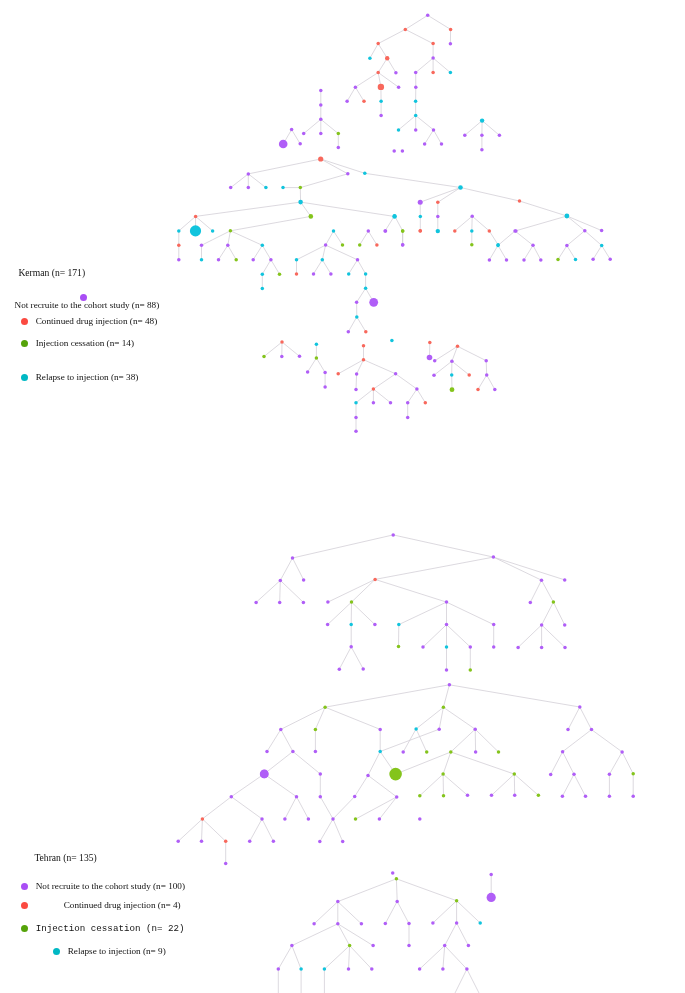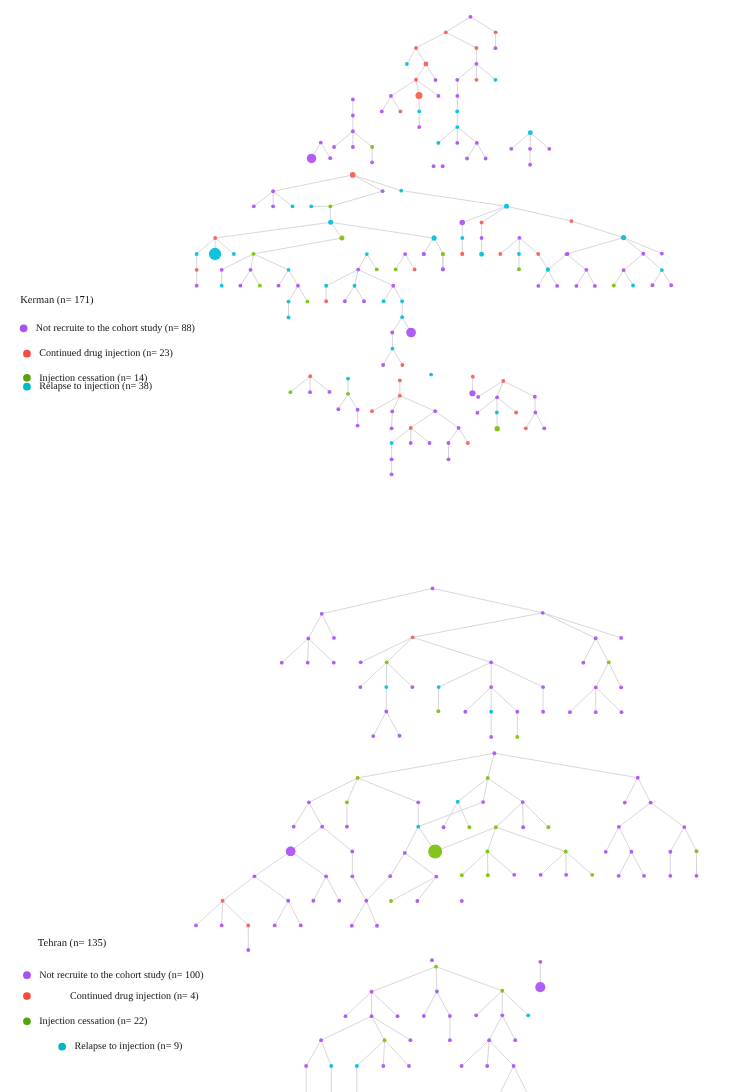--- a/index.html
+++ b/index.html
@@ -618,49 +618,49 @@
         <circle cx="301.1" cy="993" r="0" fill="#b05ef7"></circle>
         <circle cx="455" cy="993" r="0" fill="#b05ef7"></circle>
         <circle cx="479" cy="993" r="0" fill="#b05ef7"></circle>
         <circle cx="491.2" cy="874.4" r="1.75" fill="#b05ef7"></circle>
         <circle cx="491.2" cy="897.4" r="4.6" fill="#b05ef7"></circle>
       </g>
   </svg>
 
   <div class="legend-block" id="legend-kerman">
       <div class="legend-title" style="left: 18.4px; top: 267.5px;">Kerman (n= 171)</div>
-      <div class="legend-row" style="left: 18px; top: 293.8px;">
+      <div class="legend-row" style="left: 7px; top: 293.8px; flex-direction: column;">
         <span class="legend-dot" style="width: 7px; height: 7px; background: rgb(169, 78, 245);"></span>
         <span class="legend-label" style="margin-left: 7.5px;">Not recruite to the cohort study (n= 88)</span>
       </div>
       <div class="legend-row" style="left: 21.2px; top: 316.5px;">
         <span class="legend-dot" style="width: 7px; height: 7px; background: rgb(251, 74, 65);"></span>
-        <span class="legend-label" style="margin-left: 7.5px;">Continued drug injection (n= 23)</span>
+        <span class="legend-label" style="margin-left: 7.5px;">Continued drug injection (n= 48)</span>
       </div>
       <div class="legend-row" style="left: 21.2px; top: 339.2px;">
         <span class="legend-dot" style="width: 7px; height: 7px; background: rgb(85, 163, 10);"></span>
         <span class="legend-label" style="margin-left: 7.5px;">Injection cessation (n= 14)</span>
       </div>
-      <div class="legend-row" style="left: 21.2px; top: 347px;">
+      <div class="legend-row" style="left: 21.2px; top: 373px;">
         <span class="legend-dot" style="width: 7px; height: 7px; background: rgb(0, 184, 196);"></span>
         <span class="legend-label" style="margin-left: 7.5px;">Relapse to injection (n= 38)</span>
       </div>
     </div>
   <div class="legend-block" id="legend-tehran">
       <div class="legend-title" style="left: 18.4px; top: 853px; margin-left: 16px;">Tehran (n= 135)</div>
       <div class="legend-row" style="left: 21.2px; top: 882px;">
         <span class="legend-dot" style="width: 7px; height: 7px; background: rgb(169, 78, 245);"></span>
         <span class="legend-label" style="margin-left: 7.5px;">Not recruite to the cohort study (n= 100)</span>
       </div>
       <div class="legend-row" style="left: 21.2px; top: 901.2px; gap: 28px;">
         <span class="legend-dot" style="width: 7px; height: 7px; background: rgb(251, 74, 65);"></span>
         <span class="legend-label" style="margin-left: 7.5px;">Continued drug injection (n= 4)</span>
       </div>
       <div class="legend-row" style="left: 21.2px; top: 923.9px;">
         <span class="legend-dot" style="width: 7px; height: 7px; background: rgb(85, 163, 10);"></span>
-        <span class="legend-label" style="margin-left: 7.5px;">Injection cessation (n= 22)</span>
+        <span class="legend-label" style="margin-left: 7.5px; font-family: Liberation Mono, monospace;">Injection cessation (n= 22)</span>
       </div>
       <div class="legend-row" style="left: 21.2px; top: 946.6px; margin-left: 32px;">
         <span class="legend-dot" style="width: 7px; height: 7px; background: rgb(0, 184, 196);"></span>
         <span class="legend-label" style="margin-left: 7.5px;">Relapse to injection (n= 9)</span>
       </div>
     </div>
 </div>
 
 </body></html>

